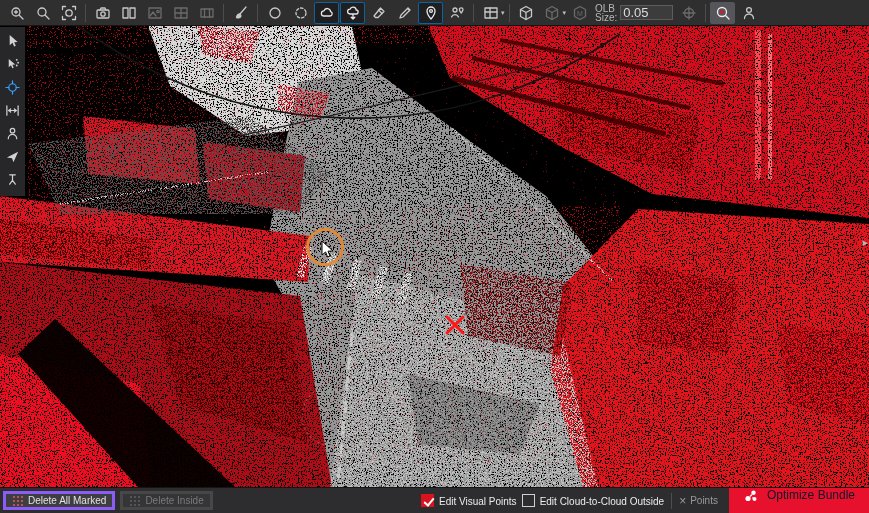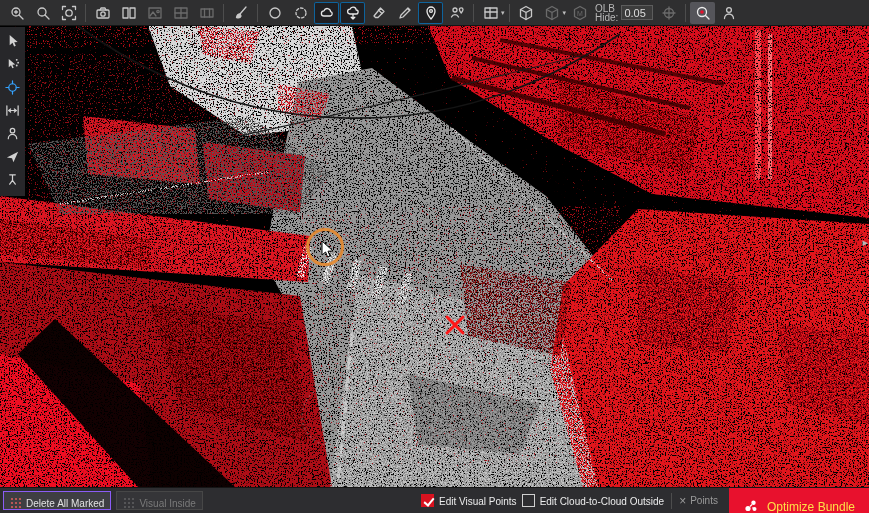--- a/index.html
+++ b/index.html
@@ -13,56 +13,56 @@
   .tbtn { width:25px; height:22px; display:flex; align-items:center; justify-content:center;
     border-radius:2px; color:#c9c9c9; flex:none; }
   .tbtn svg { width:16px; height:16px; stroke:currentColor; fill:none; stroke-width:1.3; stroke-linecap:round; stroke-linejoin:round; }
   .tbtn.dim { color:#6b6b6b; }
   .tbtn.active { background:#1f1f22; box-shadow: inset 0 0 0 1px #0e639c; color:#e8e8e8; }
   .tbtn.hl { background:#55555a; color:#eee; }
   .tsep { width:1px; height:18px; background:#4d4d4d; margin:0 3px; flex:none; }
   .caret { font-size:7px; color:#bdbdbd; margin-left:-3px; }
   .olb-wrap { display:flex; align-items:center; gap:3px; flex:none; margin:0 2px; }
   .olb-label { color:#b8b8b8; font-size:10px; line-height:9px; text-align:left; }
-  .olb-input { width:32px; height:15px; background:#3c3c3c; border:1px solid #5c5c5c; color:#ddd;
-    font-size:11px; padding:0 2px; font-family:"Liberation Sans", sans-serif; }
+  .olb-input { width:53px; height:15px; background:#3c3c3c; border:1px solid #5c5c5c; color:#ddd;
+    font-size:13px; padding:0 2px; font-family:"Liberation Sans", sans-serif; }
 
   
   .left-tools { position:absolute; left:0; top:27px; width:25px; background:#27272a; z-index:25;
     display:flex; flex-direction:column; align-items:center; padding:4px 0 6px; gap:2px; }
   .ltbtn { width:23px; height:21px; display:flex; align-items:center; justify-content:center; color:#d2d2d2; border-radius:2px; }
   .ltbtn svg { width:15px; height:15px; stroke:currentColor; fill:none; stroke-width:1.3; stroke-linecap:round; stroke-linejoin:round; }
   .ltbtn.active { color:#35a3ff; }
 
   
   .viewport { position:absolute; top:26px; left:0; width:869px; height:461px; background:#000; }
   .scene { display:block; width:869px; height:461px; }
   .cursor-ring { position:absolute; left:306px; top:228px; width:38px; height:38px; border-radius:50%;
     border:3px solid rgba(228,138,52,.95); z-index:20; }
   .cursor-arrow { position:absolute; left:321px; top:240px; z-index:21; }
   .panel-chevron { position:absolute; right:1px; top:210px; color:#b5b5b5; font-size:11px; z-index:20; }
 
   
   .bottom-bar { position:absolute; bottom:0; left:0; right:0; height:26px; background:#2d2d30;
     border-top:1px solid #151515; display:flex; align-items:center; padding-left:3px; gap:5px; z-index:30; }
-  .bbtn { display:flex; align-items:flex-end; gap:4px; background:#3e3e42; border:1px solid #8b5cf6;
+  .bbtn { display:flex; align-items:center; gap:4px; background:#3e3e42; border:3px solid #8b5cf6;
     color:#e2e2e2; font-size:10px; padding:0 6px; height:19px; flex:none; white-space:nowrap; }
   .bbtn .bicon { width:12px; height:12px; flex:none; }
   .bbtn.disabled { color:#7a7a7a; background:#353538; border-color:#474747; }
   .bbtn.disabled .bicon { opacity:.4; }
   .spacer { flex:1; }
   .chk { display:flex; align-items:flex-end; gap:5px; color:#ececec; font-size:10px; flex:none; white-space:nowrap; }
   .box { width:13px; height:13px; border:1px solid #cfcfcf; background:transparent; position:relative; flex:none; }
   .box.checked { background:#d8121f; border-color:#d8121f; }
   .box.checked::after { content:""; position:absolute; left:4px; top:1px; width:4px; height:8px;
     border:solid #fff; border-width:0 2px 2px 0; transform:rotate(40deg); }
   .vsep { width:1px; height:16px; background:#4d4d4d; flex:none; margin:0 2px; }
   .cancel { display:flex; align-items:center; gap:4px; color:#9a9a9a; font-size:10px; flex:none; margin-right:6px; white-space:nowrap; }
   .cancel .x { font-size:12px; line-height:10px; }
-  .optimize { height:26px; background:#e8112d; color:#fde047; font-size:12px; display:flex; align-items:flex-end;
+  .optimize { height:26px; background:#e8112d; color:#0f172a; font-size:12px; display:flex; align-items:flex-start;
     gap:8px; padding:0 14px; flex:none; white-space:nowrap; }
   .optimize svg { width:16px; height:16px; }
 </style>
 </head>
 <body>
 
 <div class="app">
 
   <div class="toolbar-top">
     <div class="tbtn">
@@ -199,21 +199,21 @@
     <span class="caret">▾</span>
     <div class="tbtn dim">
       <svg viewBox="0 0 16 16">
           <path d="M8 1.5 13.5 4.5v7L8 14.5 2.5 11.5v-7z"></path>
           <text x="5" y="11" font-size="7" fill="currentColor" stroke="none">M</text>
         </svg>
       </div>
     <div class="olb-wrap">
       <div class="olb-label">
         <div>OLB</div>
-        <div>Hide:</div>
+        <div>Size:</div>
       </div>
       <input class="olb-input" value="0.05" style="">
     </div>
     <div class="tbtn dim">
       <svg viewBox="0 0 16 16">
           <circle cx="8" cy="8" r="4.5"></circle>
           <path d="M8 2v12M2 8h12"></path>
         </svg>
       </div>
     <div class="tsep"></div>
@@ -398,21 +398,21 @@
         <circle cx="2" cy="2" r="1.1"></circle>
           <circle cx="6" cy="2" r="1.1"></circle>
           <circle cx="10" cy="2" r="1.1"></circle>
         <circle cx="2" cy="6" r="1.1"></circle>
           <circle cx="6" cy="6" r="1.1"></circle>
           <circle cx="10" cy="6" r="1.1"></circle>
         <circle cx="2" cy="10" r="1.1"></circle>
           <circle cx="6" cy="10" r="1.1"></circle>
           <circle cx="10" cy="10" r="1.1"></circle>
         </svg>
-      <span>Visual Inside</span>
+      <span>Delete Inside</span>
     </div>
 
     <div class="spacer"></div>
 
     <div class="chk">
       <span class="box checked"></span>
       <span>Edit Visual Points</span>
     </div>
     <div class="chk">
       <span class="box"></span>

